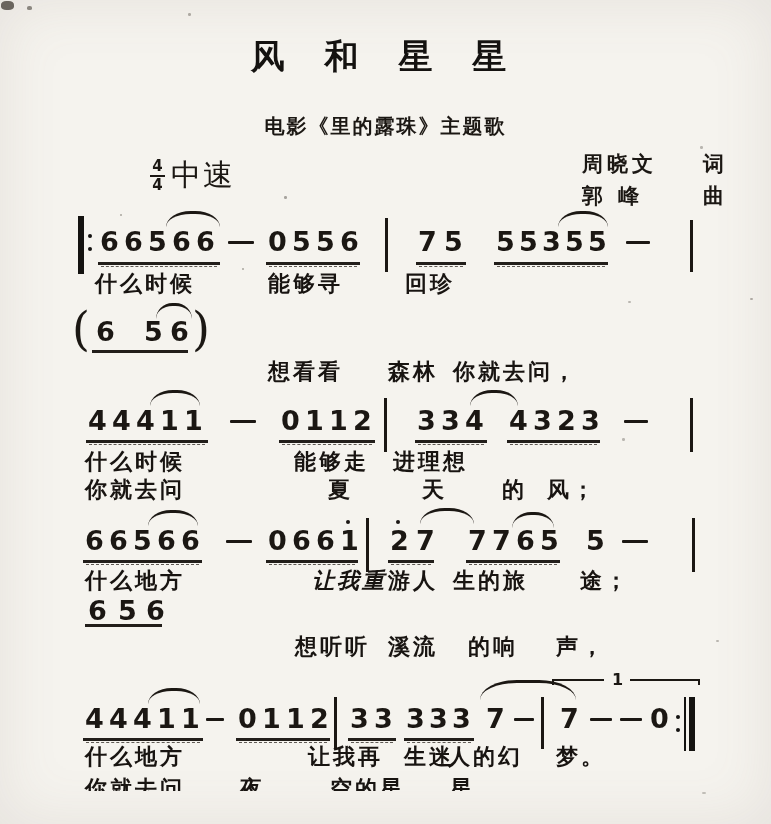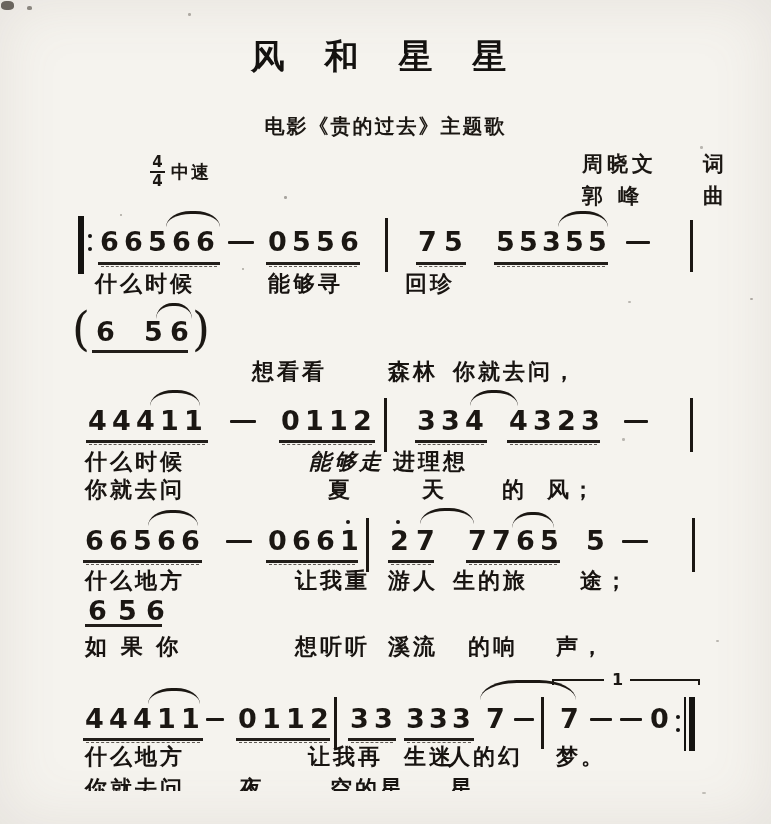--- a/index.html
+++ b/index.html
@@ -6,21 +6,21 @@
   #stage{position:relative;width:771px;height:824px;background:#f5f3ee;overflow:hidden;
          font-family:"DejaVu Sans",sans-serif;color:#1b1713;
          box-shadow:inset 0 0 60px rgba(120,110,95,.12);}
   .abs{position:absolute;}
   .title{width:100%;text-align:center;font-size:34px;font-weight:700;letter-spacing:14px;color:#141210;}
   .subtitle{width:100%;text-align:center;font-size:20px;font-weight:700;letter-spacing:2px;color:#1b1713;}
   .tempo{display:flex;align-items:center;gap:6px;}
   .frac{display:inline-flex;flex-direction:column;align-items:center;line-height:1;}
   .frac span{font-size:15px;font-weight:700;}
   .frac-line{width:15px;height:2px;background:#1b1713;margin:1px 0;}
-  .tempo-text{font-size:18px;font-weight:700;letter-spacing:2px;}
+  .tempo-text{font-size:30px;font-weight:400;letter-spacing:2px;}
   .credits{width:142px;display:flex;flex-direction:column;gap:4px;}
   .credit-row{display:flex;justify-content:space-between;font-size:21px;font-weight:700;line-height:28px;}
   .credit-name{letter-spacing:4px;}
   .tok-note{font-size:27px;font-weight:700;line-height:1;letter-spacing:0;}
   .octave-dot{width:4px;height:4px;border-radius:50%;background:#1b1713;}
   .dur-dash{height:3px;background:#1b1713;border-radius:1px;}
   .barline{width:3px;background:#1b1713;}
   .beam{height:2.5px;background:#221e1a;}
   .beam2{height:1.8px;background:transparent;border-top:1.8px dashed #3a352f;opacity:.8;}
   .slur{border-top:3px solid #1b1713;border-radius:50% 50% 0 0/110% 110% 0 0;height:13px;}
@@ -35,21 +35,21 @@
   .lyric-row{left:0;width:771px;height:28px;}
   .lyric-seg{position:absolute;font-size:22px;font-weight:600;letter-spacing:3px;white-space:nowrap;color:#181411;}
   .clip{overflow:hidden;}
   .speck{background:#4a443c;border-radius:40%;}
 </style>
 </head>
 <body>
 
 <div id="stage">
   <div class="abs title" style="top:34px;">风 和 星 星</div>
-  <div class="abs subtitle" style="top:113px;">电影《贵的过去》主题歌</div>
+  <div class="abs subtitle" style="top:113px;">电影《里的露珠》主题歌</div>
 
   <div class="abs tempo" style="left:150px;top:155px;">
     <span class="frac">
       <span>4</span>
       <span class="frac-line"></span>
       <span>4</span>
     </span>
     <span class="tempo-text">中速</span>
   </div>
 
@@ -104,21 +104,21 @@
         <span class="lyric-seg" style="left: 405px;">回珍</span>
       </div>
       <div class="abs paren" style="left: 72px; top: 306px;">(</div>
       <div class="abs tok-note" style="left: 96px; top: 318px;">6</div>
       <div class="abs tok-note" style="left: 144px; top: 318px;">5</div>
       <div class="abs tok-note" style="left: 170px; top: 318px;">6</div>
       <div class="abs slur" style="left: 156px; top: 303px; width: 36px;"></div>
       <div class="abs paren" style="left: 192px; top: 306px;">)</div>
       <div class="abs beam" style="left: 92px; top: 350px; width: 96px;"></div>
       <div class="abs lyric-row" style="left: 0px; top: 357px;">
-        <span class="lyric-seg" style="left: 252px;">想看看</span>
+        <span class="lyric-seg" style="left: 268px;">想看看</span>
         <span class="lyric-seg" style="left: 388px;">森林</span>
         <span class="lyric-seg" style="left: 453px;">你就去问，</span>
       </div>
       <div class="abs tok-note" style="left: 88px; top: 407px;">4</div>
       <div class="abs tok-note" style="left: 112px; top: 407px;">4</div>
       <div class="abs tok-note" style="left: 136px; top: 407px;">4</div>
       <div class="abs tok-note" style="left: 160px; top: 407px;">1</div>
       <div class="abs tok-note" style="left: 184px; top: 407px;">1</div>
       <div class="abs slur" style="left: 150px; top: 390px; width: 50px;"></div>
       <div class="abs dur-dash" style="left: 230px; top: 420px; width: 26px;"></div>
@@ -140,21 +140,21 @@
       <div class="abs beam" style="left: 86px; top: 440px; width: 122px;"></div>
       <div class="abs beam2" style="left: 89px; top: 444px; width: 116px;"></div>
       <div class="abs beam" style="left: 279px; top: 440px; width: 96px;"></div>
       <div class="abs beam2" style="left: 282px; top: 444px; width: 90px;"></div>
       <div class="abs beam" style="left: 415px; top: 440px; width: 72px;"></div>
       <div class="abs beam2" style="left: 418px; top: 444px; width: 66px;"></div>
       <div class="abs beam" style="left: 507px; top: 440px; width: 93px;"></div>
       <div class="abs beam2" style="left: 510px; top: 444px; width: 87px;"></div>
       <div class="abs lyric-row" style="left: 0px; top: 447px;">
         <span class="lyric-seg" style="left: 85px;">什么时候</span>
-        <span class="lyric-seg" style="left: 309px; font-style: italic;">能够走</span>
+        <span class="lyric-seg" style="left: 294px;">能够走</span>
         <span class="lyric-seg" style="left: 393px;">进理想</span>
       </div>
       <div class="abs lyric-row" style="left: 0px; top: 475px;">
         <span class="lyric-seg" style="left: 85px;">你就去问</span>
         <span class="lyric-seg" style="left: 328px;">夏</span>
         <span class="lyric-seg" style="left: 422px;">天</span>
         <span class="lyric-seg" style="left: 502px;">的</span>
         <span class="lyric-seg" style="left: 547px;">风；</span>
       </div>
       <div class="abs tok-note" style="left: 85px; top: 527px;">6</div>
@@ -185,31 +185,30 @@
       <div class="abs beam" style="left: 83px; top: 560px; width: 119px;"></div>
       <div class="abs beam2" style="left: 86px; top: 564px; width: 113px;"></div>
       <div class="abs beam" style="left: 266px; top: 560px; width: 92px;"></div>
       <div class="abs beam2" style="left: 269px; top: 564px; width: 86px;"></div>
       <div class="abs beam" style="left: 388px; top: 560px; width: 46px;"></div>
       <div class="abs beam2" style="left: 391px; top: 564px; width: 40px;"></div>
       <div class="abs beam" style="left: 466px; top: 560px; width: 94px;"></div>
       <div class="abs beam2" style="left: 469px; top: 564px; width: 88px;"></div>
       <div class="abs lyric-row" style="left: 0px; top: 566px;">
         <span class="lyric-seg" style="left: 85px;">什么地方</span>
-        <span class="lyric-seg" style="left: 295px;">让我重</span>
+        <span class="lyric-seg" style="left: 312px; font-style: italic;">让我重</span>
         <span class="lyric-seg" style="left: 388px;">游人</span>
         <span class="lyric-seg" style="left: 453px;">生的旅</span>
         <span class="lyric-seg" style="left: 580px;">途；</span>
       </div>
       <div class="abs tok-note" style="left: 88px; top: 597px;">6</div>
       <div class="abs tok-note" style="left: 118px; top: 597px;">5</div>
       <div class="abs tok-note" style="left: 146px; top: 597px;">6</div>
       <div class="abs beam" style="left: 85px; top: 624px; width: 77px;"></div>
       <div class="abs lyric-row" style="left: 0px; top: 632px;">
-        <span class="lyric-seg" style="left: 85px;">如 果 你</span>
         <span class="lyric-seg" style="left: 295px;">想听听</span>
         <span class="lyric-seg" style="left: 388px;">溪流</span>
         <span class="lyric-seg" style="left: 468px;">的响</span>
         <span class="lyric-seg" style="left: 556px;">声，</span>
       </div>
       <div class="abs tok-note" style="left: 85px; top: 705px;">4</div>
       <div class="abs tok-note" style="left: 109px; top: 705px;">4</div>
       <div class="abs tok-note" style="left: 133px; top: 705px;">4</div>
       <div class="abs tok-note" style="left: 157px; top: 705px;">1</div>
       <div class="abs tok-note" style="left: 181px; top: 705px;">1</div>

